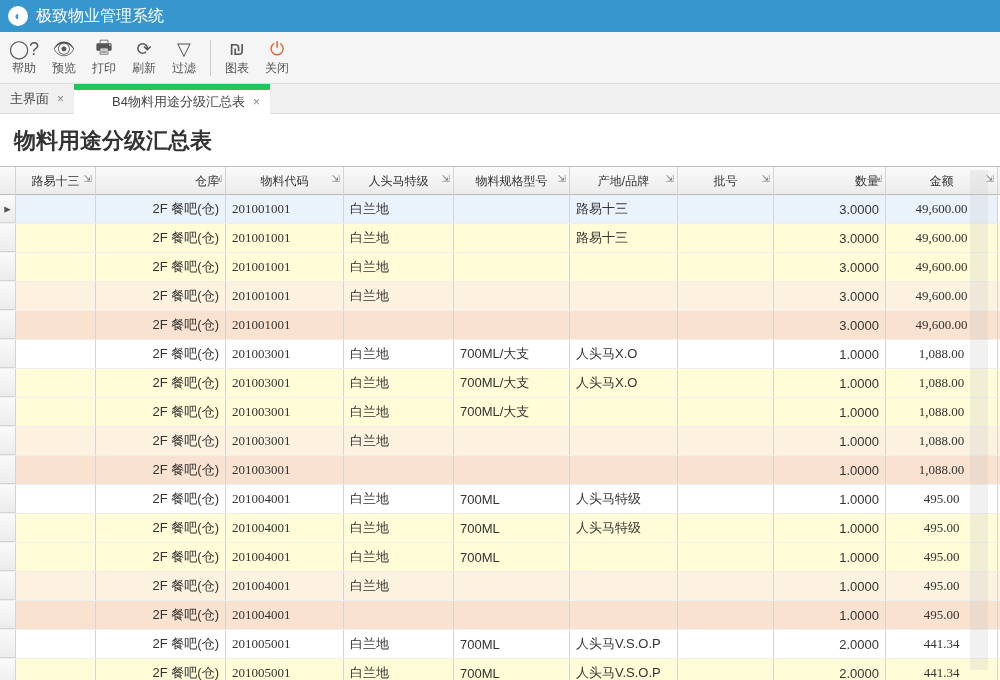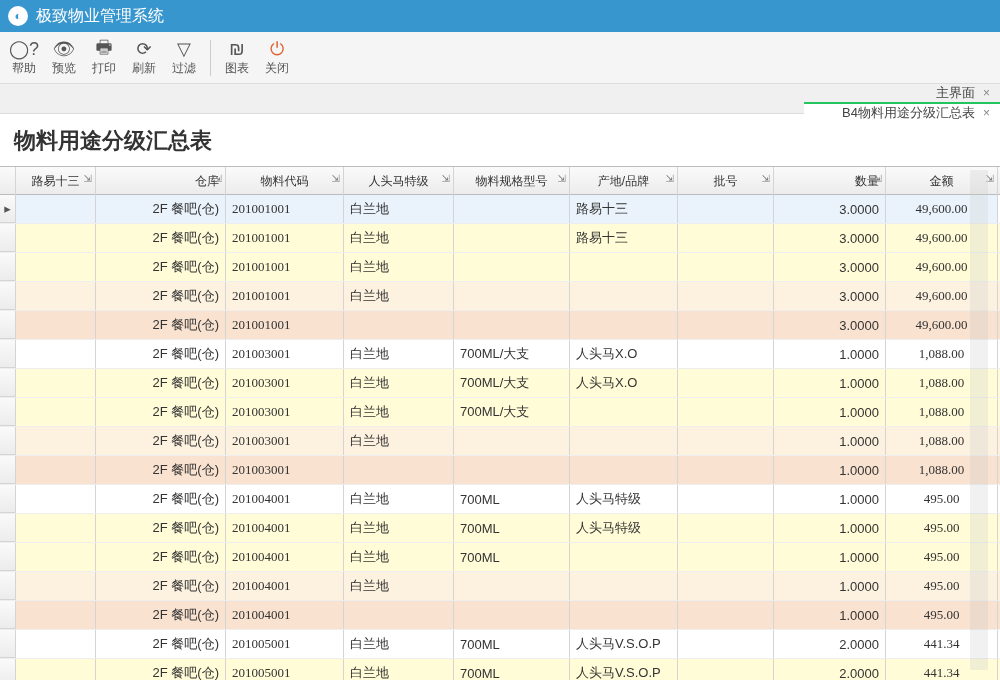--- a/index.html
+++ b/index.html
@@ -4,24 +4,24 @@
 <style>
 * { margin: 0; padding: 0; box-sizing: border-box; }
 body { font-family: "Microsoft YaHei", Arial, sans-serif; font-size: 13px; color: #333; background: #fff; width: 1000px; height: 680px; overflow: hidden; }
 .title-bar { background: #3896cf; color: #fff; height: 32px; display: flex; align-items: center; padding: 0 8px; font-size: 16px; }
 .title-bar .logo { width: 20px; height: 20px; background: #fff; border-radius: 50%; margin-right: 8px; display: flex; align-items: center; justify-content: center; color: #3896cf; font-size: 12px; font-weight: bold; }
 .toolbar { background: #f5f5f5; border-bottom: 1px solid #ddd; height: 52px; display: flex; align-items: center; padding: 0 4px; }
 .toolbar .btn { display: flex; flex-direction: column; align-items: center; justify-content: center; width: 40px; height: 48px; cursor: pointer; font-size: 12px; color: #555; }
 .toolbar .btn .ico { font-size: 18px; height: 22px; display: flex; align-items: center; justify-content: center; }
 .toolbar .sep { width: 1px; height: 36px; background: #ccc; margin: 0 6px; }
 .toolbar .btn.close .ico { color: #e06030; }
-.tabs { background: #f0f0f0; height: 30px; display: flex; align-items: flex-end; border-bottom: 1px solid #ddd; flex-direction: column; }
+.tabs { background: #f0f0f0; height: 30px; display: flex; align-items: flex-start; border-bottom: 1px solid #ddd; }
 .tab { padding: 0 10px; height: 30px; display: flex; align-items: center; cursor: pointer; font-size: 13px; color: #444; }
 .tab .x { margin-left: 8px; color: #888; font-size: 12px; }
-.tab.active { background: #fff; border-top: 2px solid #22c55e; padding-left: 38px; }
+.tab.active { background: #fff; border-top: 6px solid #22c55e; padding-left: 38px; }
 .page-title { font-size: 22px; font-weight: bold; padding: 12px 14px 10px; }
 .grid { border-top: 1px solid #bcbcbc; }
 .grid-head, .grid-row { display: flex; }
 .grid-head { background: linear-gradient(#fafafa,#ececec); border-bottom: 1px solid #bcbcbc; height: 28px; }
 .gcell, .hcell { border-right: 1px solid #d4d4d4; padding: 0 6px; display: flex; align-items: center; height: 28px; overflow: hidden; white-space: nowrap; }
 .hcell { position: relative; font-size: 12px; color: #333; justify-content: center; }
 .hcell .pin { position: absolute; right: 3px; top: 6px; font-size: 10px; color: #777; }
 .c0 { width: 16px; flex: none; padding: 0; justify-content: center; }
 .c1 { width: 80px; }
 .c2 { width: 130px; justify-content: flex-end; }

